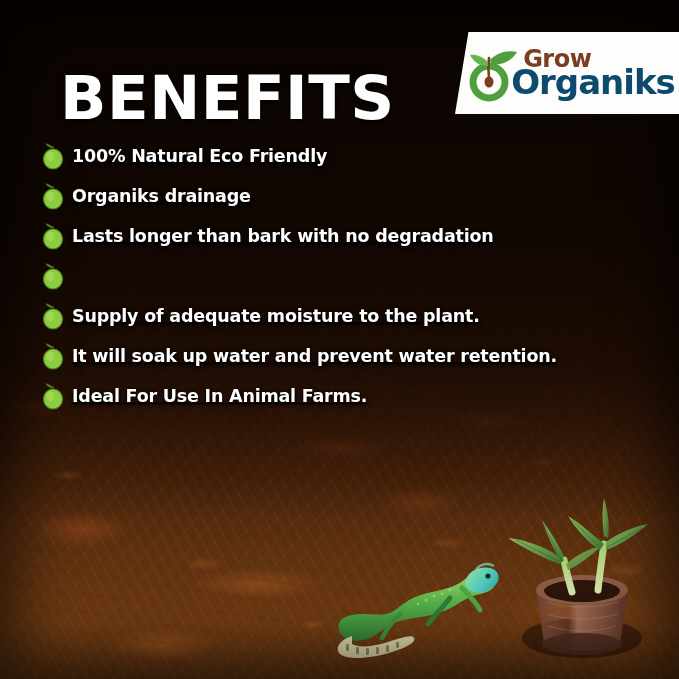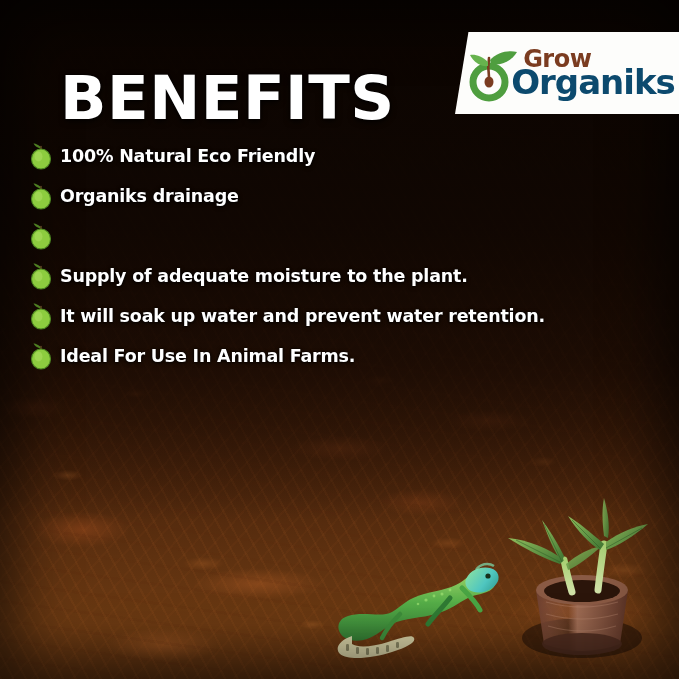--- a/index.html
+++ b/index.html
@@ -57,21 +57,21 @@
     font-family:"DejaVu Sans",sans-serif;margin-left:10px;}
   .word-org{font-size:34px;font-weight:bold;color:#0c4a6e;letter-spacing:-1px;
     font-family:"DejaVu Sans",sans-serif;margin-top:-2px;margin-left:-2px;}
 
   
   .title{position:absolute;left:60px;top:62px;font-size:61px;font-weight:bold;color:#ffffff;
     letter-spacing:.5px;font-family:"DejaVu Sans",sans-serif;
     text-shadow:0 2px 6px rgba(0,0,0,.85), 0 0 2px rgba(0,0,0,.9);}
 
   
-  .list{position:absolute;left:28px;top:136px;width:630px;}
+  .list{position:absolute;left:40px;top:136px;width:630px;text-decoration:underline;}
   .item{display:flex;align-items:center;height:40px;}
   .bullet{width:26px;height:28px;flex:0 0 auto;margin-right:6px;}
   .item-text{font-size:17.5px;font-weight:bold;color:#ffffff;white-space:nowrap;
     font-family:"DejaVu Sans",sans-serif;letter-spacing:-.2px;
     text-shadow:0 1px 4px rgba(0,0,0,.92), 0 0 2px rgba(0,0,0,.95);}
 
   
   .lizard{position:absolute;left:330px;top:540px;width:205px;height:120px;}
   .potplant{position:absolute;left:486px;top:478px;width:190px;height:185px;}
 </style>
@@ -210,20 +210,30 @@
       <svg class="bullet" viewBox="0 0 26 28">
         <path d="M13 5 C9.5 2.5 7 1 5.5 1.5 C6.5 3.5 9 5.5 12 6.5 Z" fill="#4e7f22"></path>
         <path d="M13 4.5 L13 8" stroke="#5a4020" stroke-width="1.6" stroke-linecap="round"></path>
         <ellipse cx="13" cy="17" rx="9.5" ry="10" fill="#8dcc3f"></ellipse>
         <ellipse cx="10.5" cy="14.5" rx="4" ry="5" fill="#a9dc5c" opacity=".65"></ellipse>
         <ellipse cx="13" cy="17" rx="9.5" ry="10" fill="none" stroke="#4e8a22" stroke-width="1.1"></ellipse>
       </svg>
       <span class="item-text">Organiks drainage</span>
     </div>
 
+    <div class="item">
+      <svg class="bullet" viewBox="0 0 26 28">
+        <path d="M13 5 C9.5 2.5 7 1 5.5 1.5 C6.5 3.5 9 5.5 12 6.5 Z" fill="#4e7f22"></path>
+        <path d="M13 4.5 L13 8" stroke="#5a4020" stroke-width="1.6" stroke-linecap="round"></path>
+        <ellipse cx="13" cy="17" rx="9.5" ry="10" fill="#8dcc3f"></ellipse>
+        <ellipse cx="10.5" cy="14.5" rx="4" ry="5" fill="#a9dc5c" opacity=".65"></ellipse>
+        <ellipse cx="13" cy="17" rx="9.5" ry="10" fill="none" stroke="#4e8a22" stroke-width="1.1"></ellipse>
+      </svg>
+      <span class="item-text">Lasts longer than bark with no degradation</span>
+    </div>
 
     <div class="item">
       <svg class="bullet" viewBox="0 0 26 28">
         <path d="M13 5 C9.5 2.5 7 1 5.5 1.5 C6.5 3.5 9 5.5 12 6.5 Z" fill="#4e7f22"></path>
         <path d="M13 4.5 L13 8" stroke="#5a4020" stroke-width="1.6" stroke-linecap="round"></path>
         <ellipse cx="13" cy="17" rx="9.5" ry="10" fill="#8dcc3f"></ellipse>
         <ellipse cx="10.5" cy="14.5" rx="4" ry="5" fill="#a9dc5c" opacity=".65"></ellipse>
         <ellipse cx="13" cy="17" rx="9.5" ry="10" fill="none" stroke="#4e8a22" stroke-width="1.1"></ellipse>
       </svg>
     </div>

